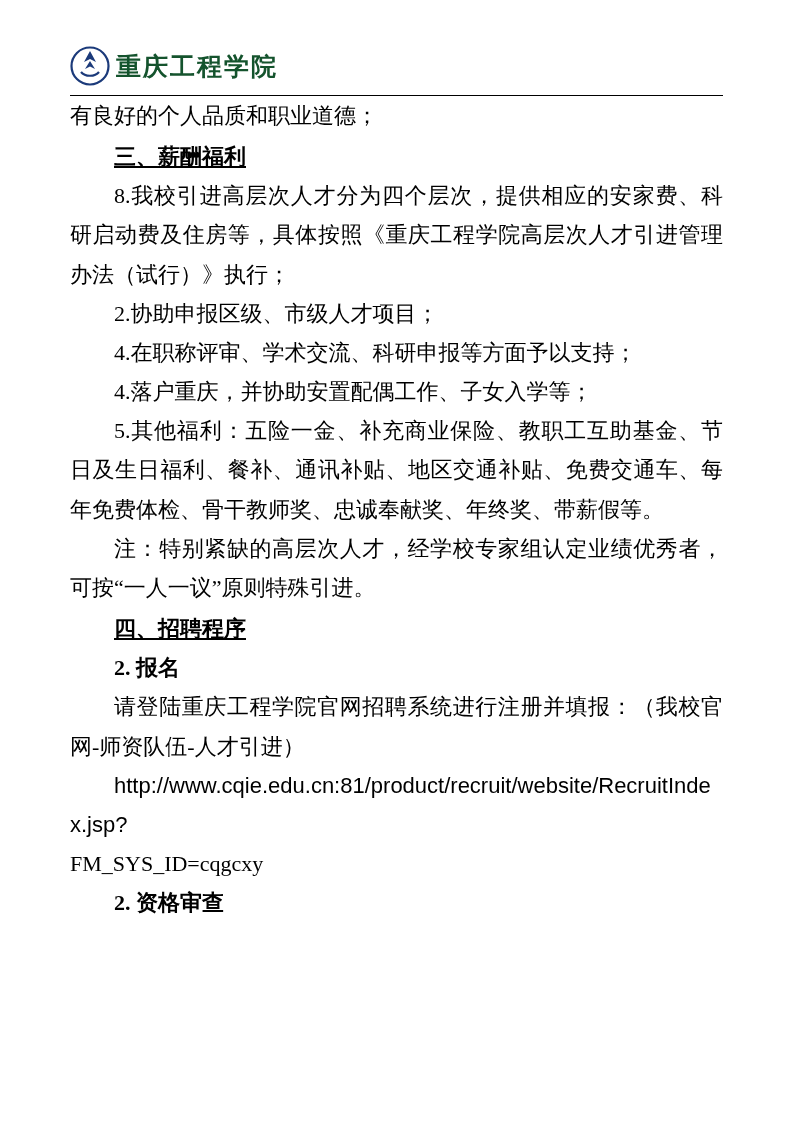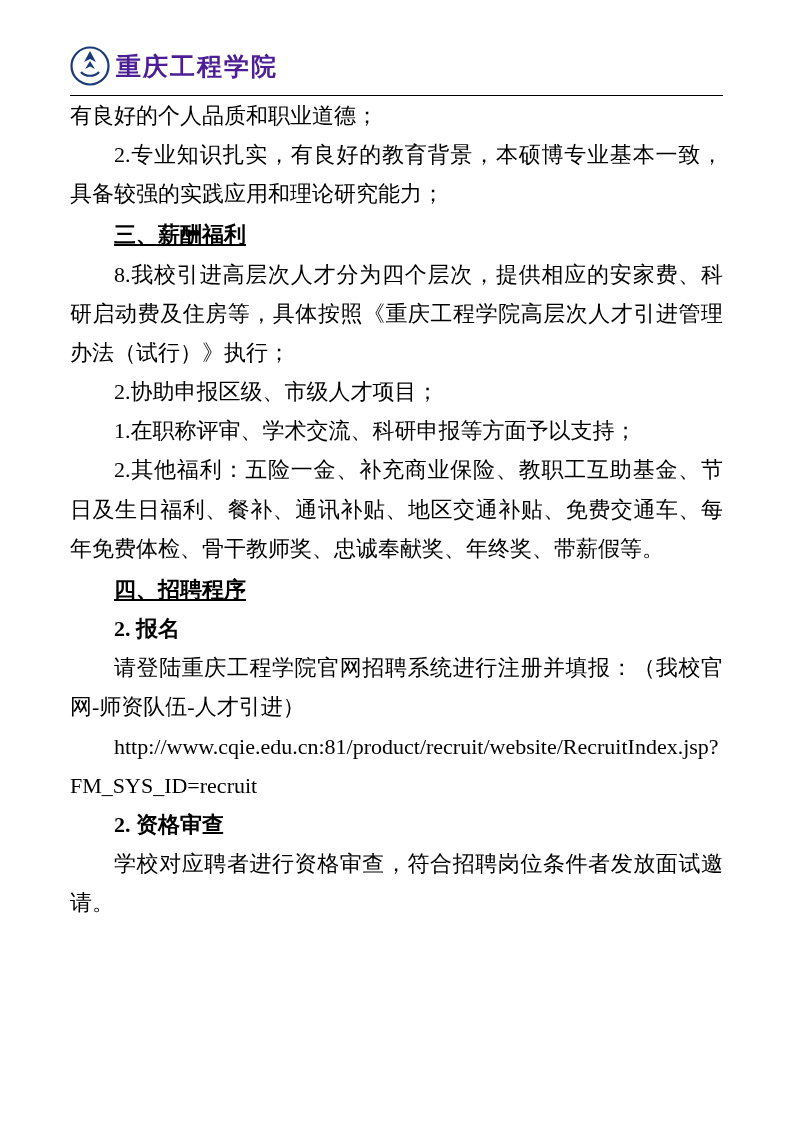--- a/index.html
+++ b/index.html
@@ -38,21 +38,21 @@
     width: 40px;
     height: 40px;
     position: relative;
     flex: 0 0 auto;
   }
   .logo-text {
     font-family: "Liberation Serif", "DejaVu Serif", serif;
     font-size: 25px;
     font-weight: bold;
     letter-spacing: 2px;
-    color: #4c1d95;
+    color: #14532d;
     line-height: 1;
     white-space: nowrap;
   }
   .header-rule {
     position: absolute;
     left: 0;
     right: 0;
     bottom: -4px;
     border-bottom: 1.6px solid #000;
   }
@@ -76,21 +76,21 @@
     margin-top: 2px;
     text-decoration: underline;
   }
   .subheading {
     font-weight: bold;
     text-indent: 2em;
   }
   .url {
     text-indent: 2em;
     word-break: break-all;
-    font-family: Liberation Serif, serif;
+    font-family: Liberation Sans, sans-serif;
   }
   .url-cont {
     text-indent: 0;
     word-break: break-all;
   }
 </style>
 </head>
 <body>
 
 <div class="page">
@@ -105,28 +105,28 @@
           <path d="M11 26 C15 31, 25 31, 29 26" fill="none" stroke="#1b3a7a" stroke-width="2.2"></path>
         </svg>
       </span>
       <span class="logo-text">重庆工程学院</span>
     </div>
     <div class="header-rule"></div>
   </div>
 
   <div class="content">
     <p class="">有良好的个人品质和职业道德；</p>
-    <p class="indent">2.专业知识扎实，有良好的教育背景，本硕博专业基本一致，具备较强的实践应用和理论研究能力；</p>
     <p class="heading">三、薪酬福利</p>
     <p class="indent">8.我校引进高层次人才分为四个层次，提供相应的安家费、科研启动费及住房等，具体按照《重庆工程学院高层次人才引进管理办法（试行）》执行；</p>
     <p class="indent">2.协助申报区级、市级人才项目；</p>
-    <p class="indent">1.在职称评审、学术交流、科研申报等方面予以支持；</p>
-    <p class="indent">2.其他福利：五险一金、补充商业保险、教职工互助基金、节日及生日福利、餐补、通讯补贴、地区交通补贴、免费交通车、每年免费体检、骨干教师奖、忠诚奉献奖、年终奖、带薪假等。</p>
+    <p class="indent">4.在职称评审、学术交流、科研申报等方面予以支持；</p>
+    <p class="indent">4.落户重庆，并协助安置配偶工作、子女入学等；</p>
+    <p class="indent">5.其他福利：五险一金、补充商业保险、教职工互助基金、节日及生日福利、餐补、通讯补贴、地区交通补贴、免费交通车、每年免费体检、骨干教师奖、忠诚奉献奖、年终奖、带薪假等。</p>
+    <p class="indent">注：特别紧缺的高层次人才，经学校专家组认定业绩优秀者，可按“一人一议”原则特殊引进。</p>
     <p class="heading">四、招聘程序</p>
     <p class="subheading">2. 报名</p>
     <p class="indent">请登陆重庆工程学院官网招聘系统进行注册并填报：（我校官网-师资队伍-人才引进）</p>
     <p class="url">http://www.cqie.edu.cn:81/product/recruit/website/RecruitIndex.jsp?</p>
-    <p class="url-cont">FM_SYS_ID=recruit</p>
+    <p class="url-cont">FM_SYS_ID=cqgcxy</p>
     <p class="subheading">2. 资格审查</p>
-    <p class="indent">学校对应聘者进行资格审查，符合招聘岗位条件者发放面试邀请。</p>
   </div>
 
 </div>
 
 </body></html>

